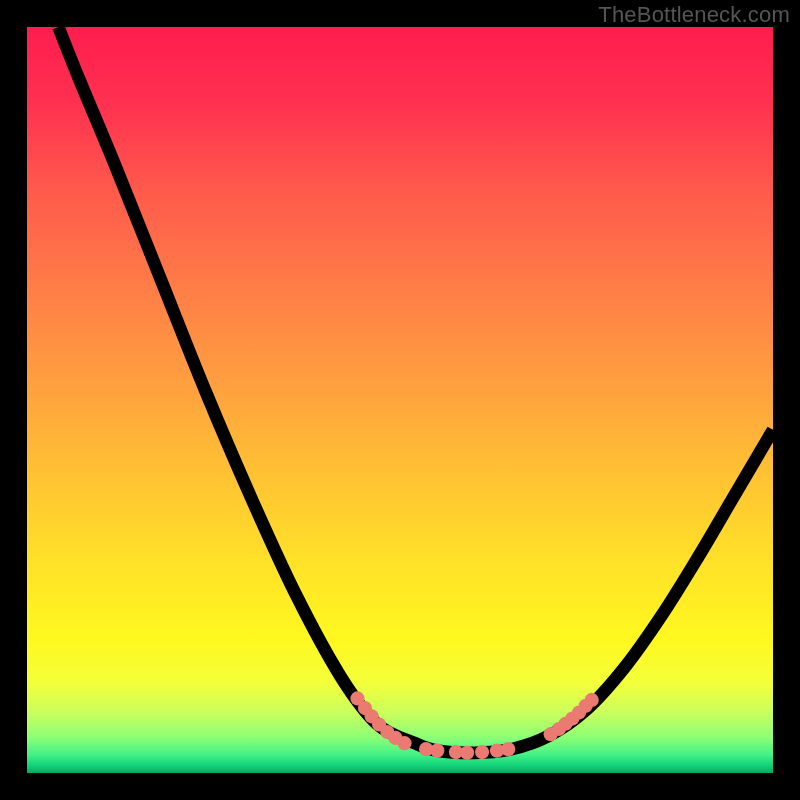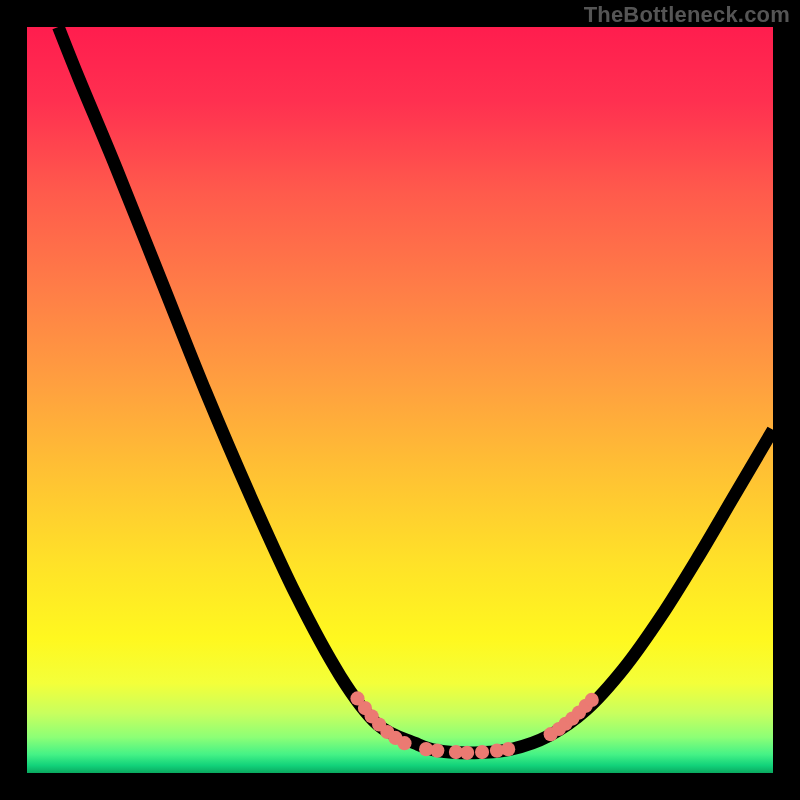--- a/index.html
+++ b/index.html
@@ -9,21 +9,21 @@
     width: 800px;
     height: 800px;
     background: #000;
   }
   .watermark {
     position: absolute;
     top: 2px;
     right: 10px;
     font-family: Arial, Helvetica, sans-serif;
     font-size: 22px;
-    font-weight: 700;
+    font-weight: 400;
     color: #555;
     letter-spacing: 0.2px;
   }
   .plot {
     position: absolute;
     left: 27px;
     top: 27px;
     width: 746px;
     height: 746px;
   }

